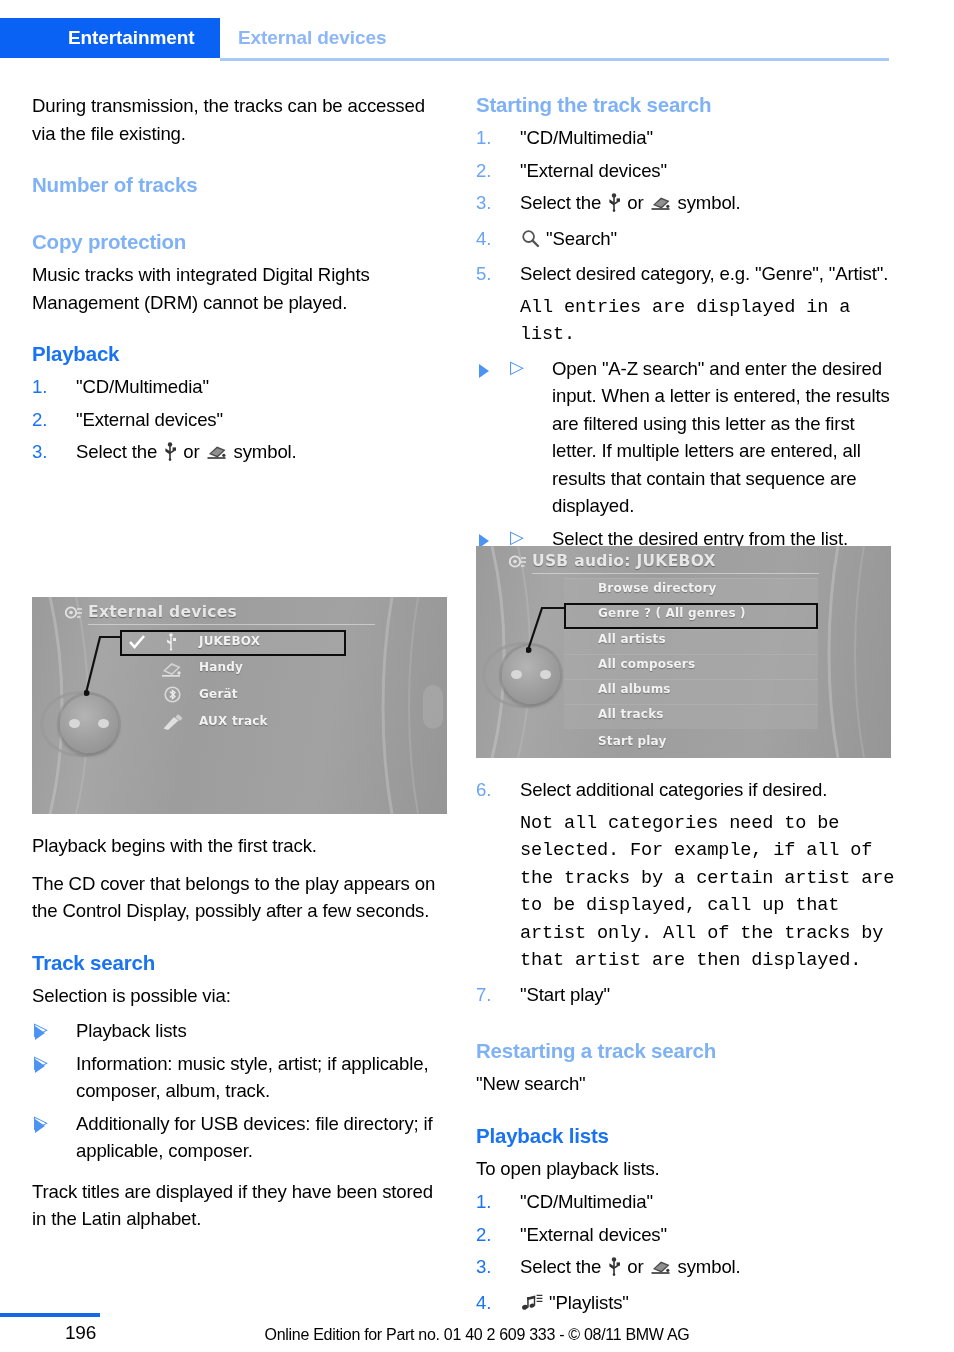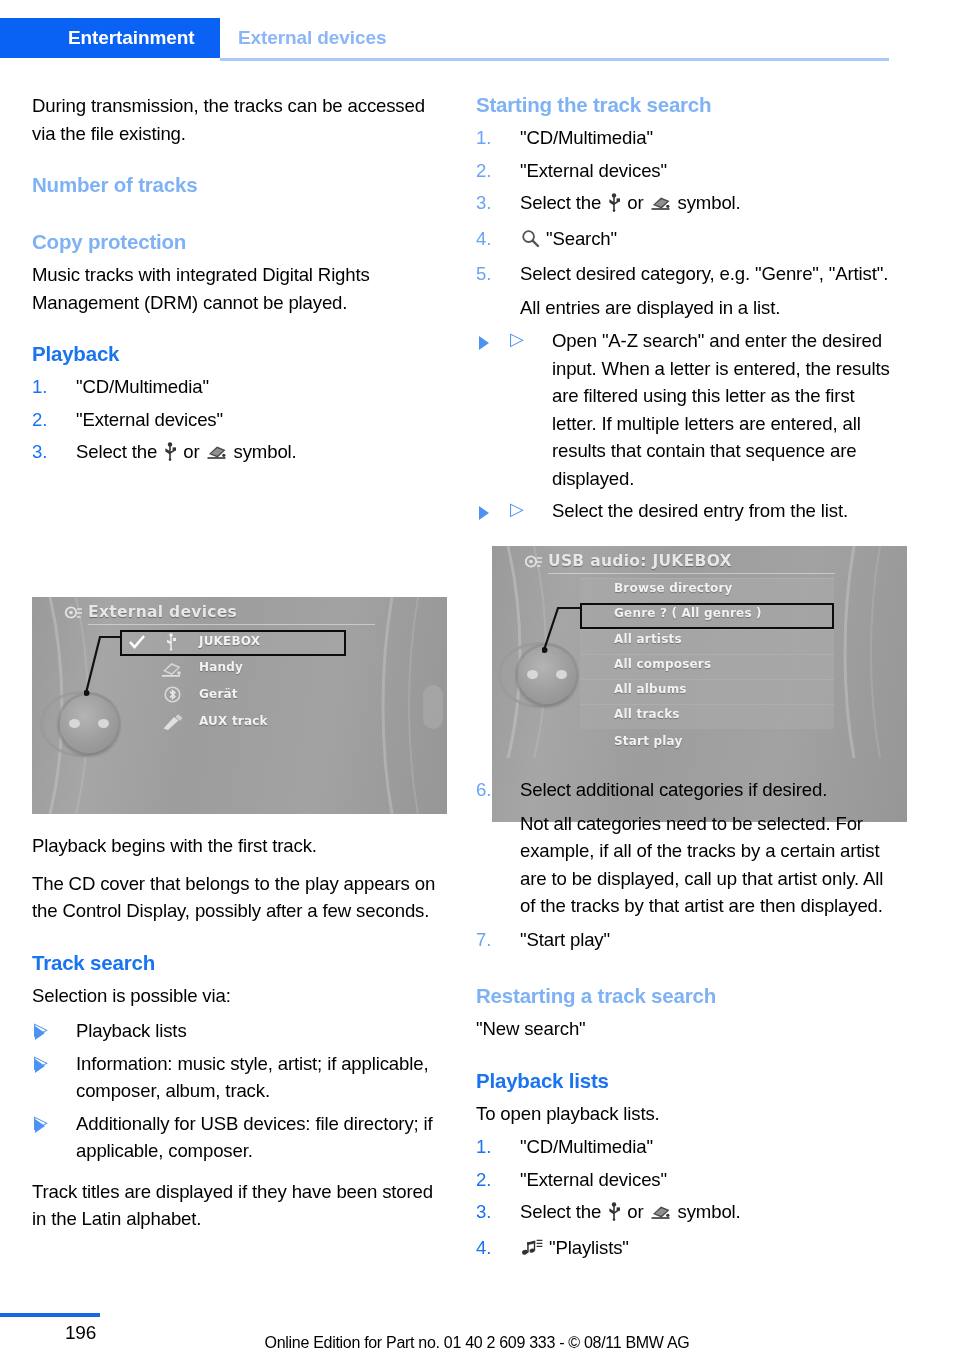--- a/index.html
+++ b/index.html
@@ -101,20 +101,21 @@
     color: #1a73f0;
   }
   ol.steps.light > li > .num { color: #6aa4f4; }
   .sub-para {
     padding-left: 44px;
     font-size: 18.6px;
     line-height: 27.5px;
     margin-top: 6px;
     margin-bottom: 6px;
     letter-spacing: -0.15px;
+    font-family: Liberation Mono, monospace;
   }
 
   
   ul.tri {
     list-style: none;
     margin: 0; padding: 0;
   }
   ul.tri > li {
     position: relative;
     padding-left: 44px;
@@ -243,21 +244,20 @@
     letter-spacing: -0.2px;
   }
   .footer-text {
     position: absolute;
     left: 0; top: 1326px;
     width: 954px;
     text-align: center;
     font-size: 16px;
     color: #000;
     letter-spacing: -0.3px;
-    margin-top: 8px;
   }
 </style>
 </head>
 <body>
 
 <div class="header">
   <div class="tab-active">Entertainment</div>
   <div class="tab-inactive">External devices</div>
 </div>
 <div class="header-rule"></div>
@@ -472,21 +472,21 @@
       <span class="tri-glyph">▷</span>
       <span>Open "A-Z search" and enter the desired input. When a letter is entered, the results are filtered using this letter as the first letter. If multiple letters are entered, all results that contain that sequence are displayed.</span>
     </li>
     <li>
       <span class="tri-glyph">▷</span>
       <span>Select the desired entry from the list.</span>
     </li>
   </ul>
 </div>
 
-<div class="idrive" id="idrive2" style="position:absolute; left:492px; top:546px; width:415px; height:276px;">
+<div class="idrive" id="idrive2" style="position:absolute; left:476px; top:546px; width:415px; height:212px;">
 
   <svg class="streaks" width="415" height="212" viewBox="0 0 415 212">
     <path d="M16 0 C 32 68, 32 148, 16 212" stroke="#c5c5c5" stroke-width="3" fill="none" opacity=".55"></path>
     <path d="M42 0 C 58 68, 58 148, 42 212" stroke="#bdbdbd" stroke-width="2" fill="none" opacity=".45"></path>
     <path d="M362 0 C 350 68, 350 148, 362 212" stroke="#c5c5c5" stroke-width="3" fill="none" opacity=".5"></path>
     <path d="M388 0 C 376 68, 376 148, 388 212" stroke="#bababa" stroke-width="2" fill="none" opacity=".4"></path>
   </svg>
 
   <span class="title-icon">
     <svg width="19" height="15" viewBox="0 0 19 15">

